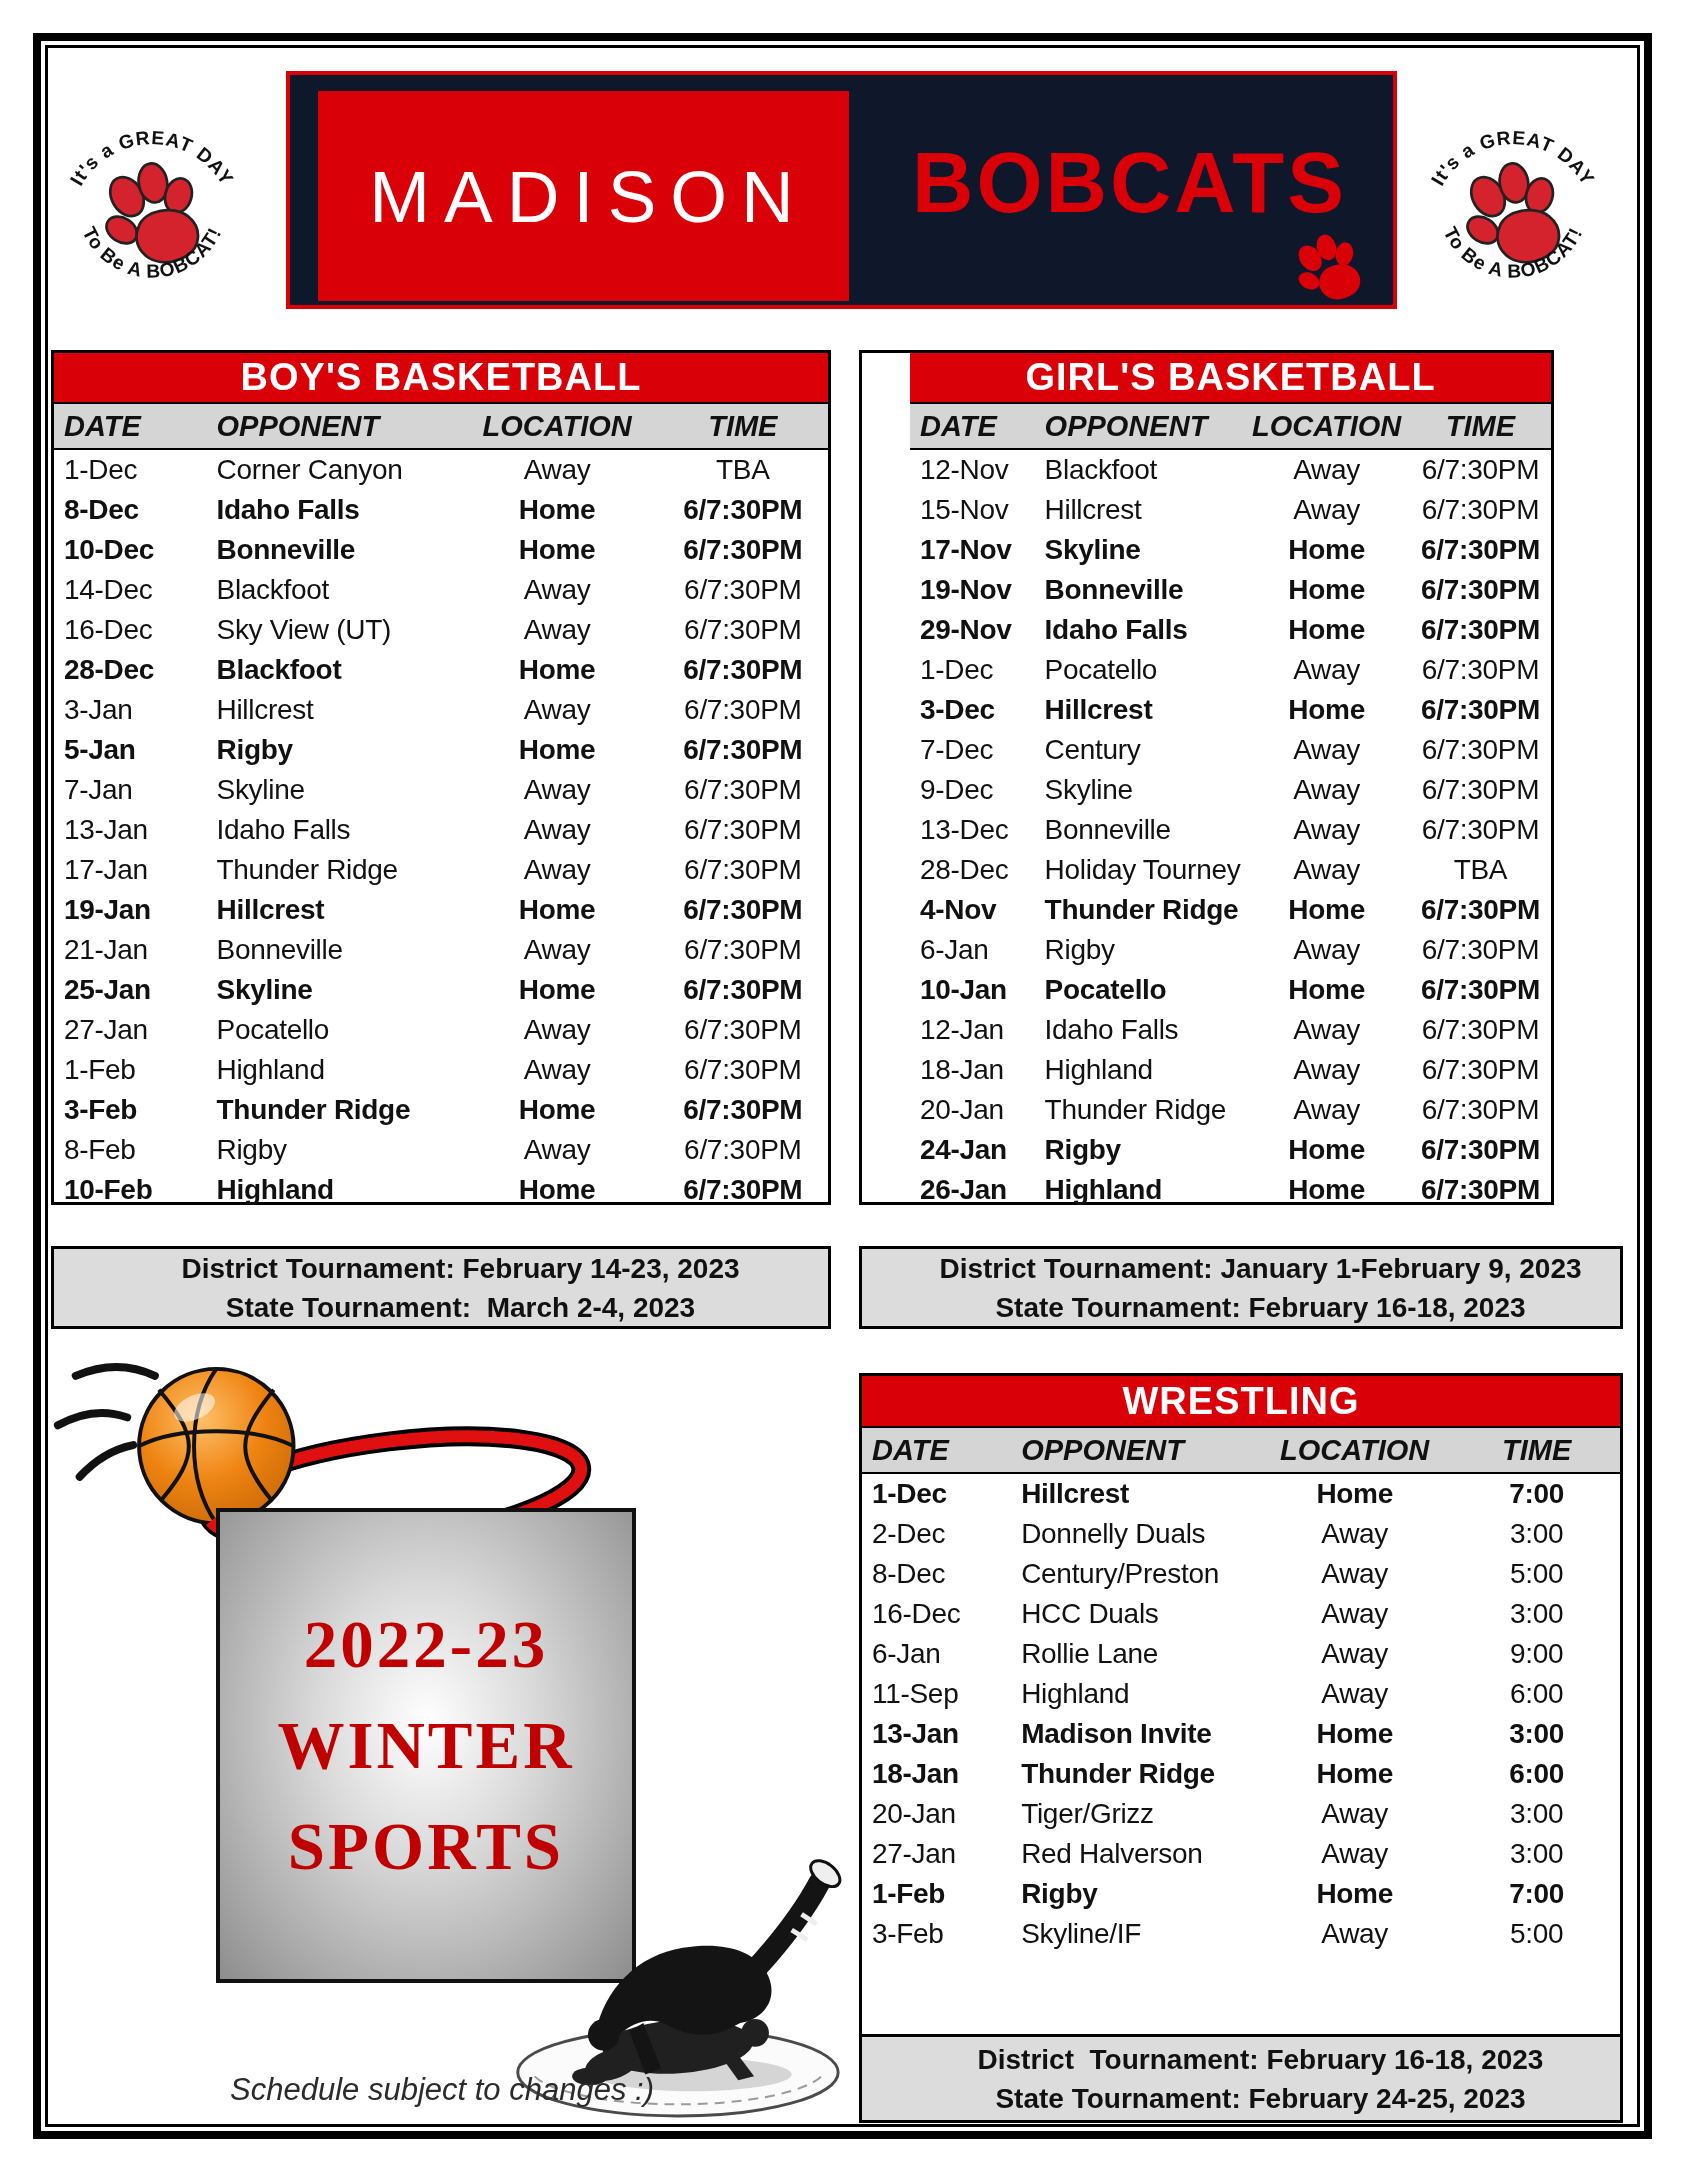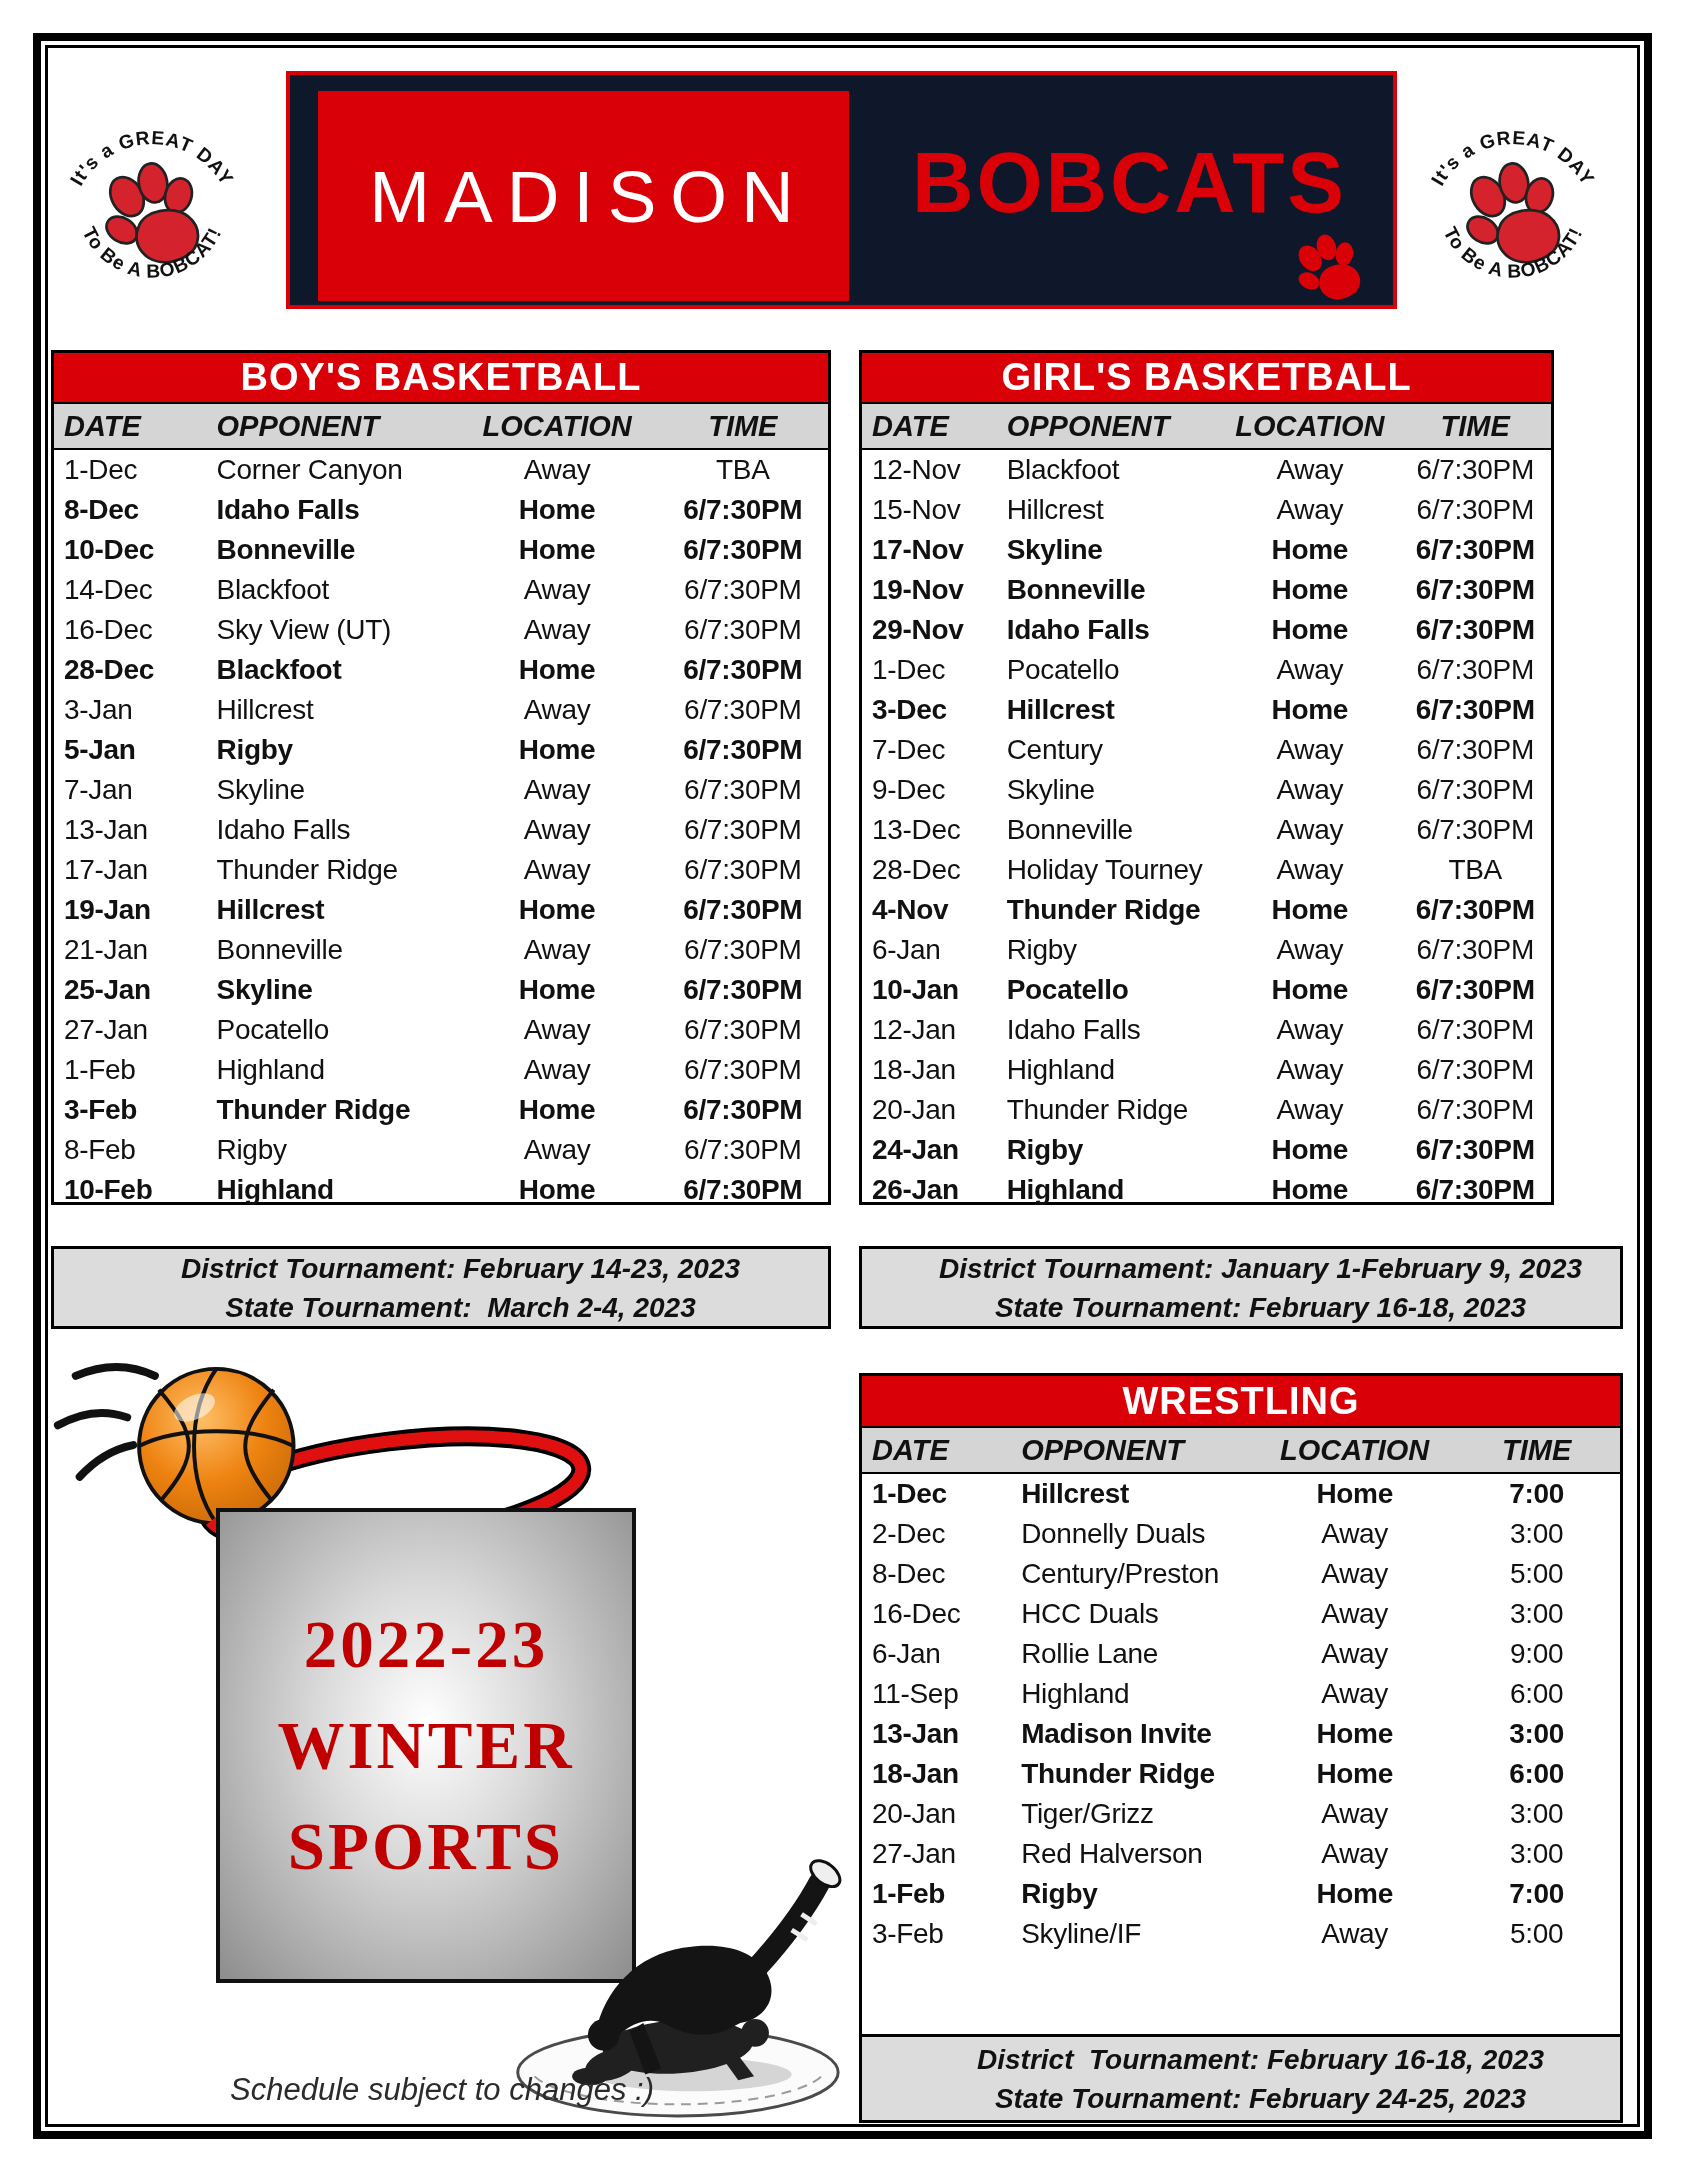--- a/index.html
+++ b/index.html
@@ -36,25 +36,25 @@
   .trow{display:flex;height:40px;align-items:center;font-size:28px;letter-spacing:-0.3px;}
   .trow.bold{font-weight:bold;}
   .c-date{width:21%;padding-left:10px;box-sizing:border-box;text-align:left;}
   .c-opponent{width:31%;text-align:left;}
   .c-location{width:26%;text-align:center;}
   .c-time{width:22%;text-align:center;}
 
   .tourney{position:absolute;box-sizing:border-box;border:3px solid #000;
            background:var(--footer_gray);display:flex;flex-direction:column;
            justify-content:center;}
-  .tourney-line{text-align:center;font-weight:bold;font-style:italic;font-size:28px;
+  .tourney-line{text-align:center;font-weight:bold;font-size:28px;
                 line-height:39px;white-space:pre;padding-left:39px;}
 
   #boys-table{left:51px;top:350px;width:780px;height:855px;}
-  #girls-table{left:859px;top:350px;width:695px;height:855px;}
+  #girls-table{left:859px;top:350px;width:695px;height:855px;padding-left:48px;}
   #boys-tourney{left:51px;top:1246px;width:780px;height:83px;}
   #girls-tourney{left:859px;top:1246px;width:764px;height:83px;}
 
   #wrestling-table{left:859px;top:1373px;width:764px;height:750px;display:flex;flex-direction:column;}
   #wrestling-table .sched-title{height:50px;line-height:50px;}
   #wrestling-table .spacer{flex:1;}
   #wrestling-table .tourney-inner{border-top:3px solid #000;background:var(--footer_gray);
       height:83px;display:flex;flex-direction:column;justify-content:center;}
 
   

